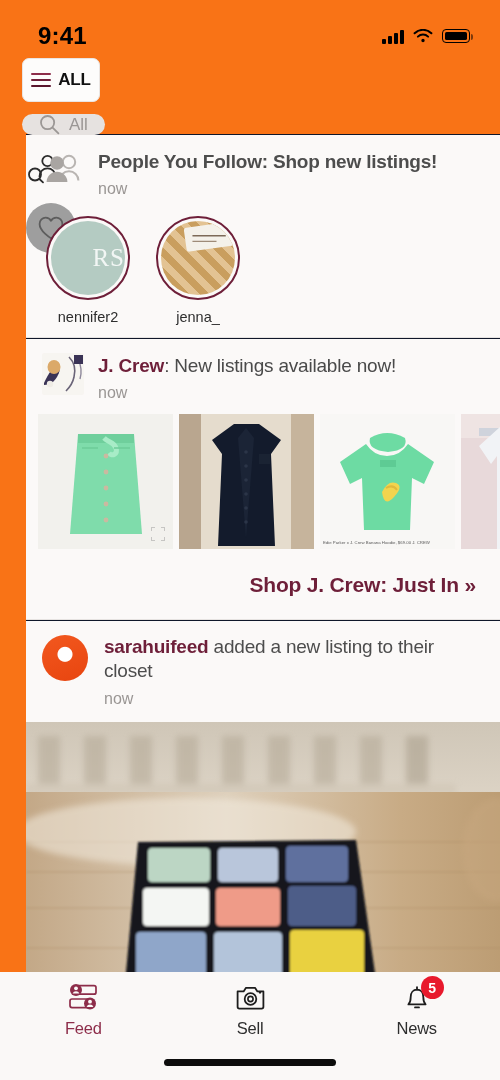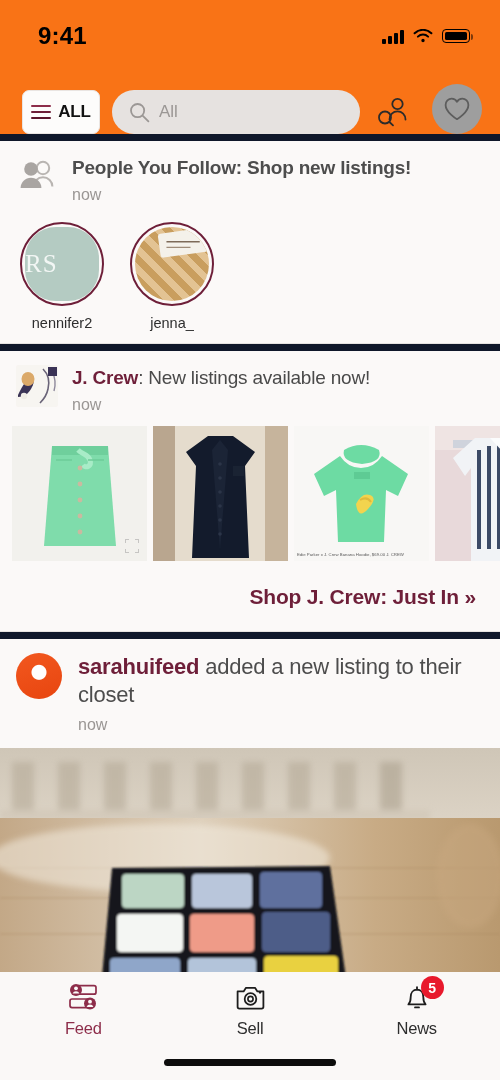--- a/index.html
+++ b/index.html
@@ -19,41 +19,41 @@
   .sig i{display:block;width:3.6px;background:#000;border-radius:1px;}
   .sig i:nth-child(1){height:5px;}
   .sig i:nth-child(2){height:8px;}
   .sig i:nth-child(3){height:11px;}
   .sig i:nth-child(4){height:14px;}
   .batt{width:28px;height:14px;border:1.6px solid #000;border-radius:4px;position:relative;padding:1.7px;}
   .batt::after{content:"";position:absolute;right:-4px;top:4px;width:2.4px;height:6px;background:#000;border-radius:0 2px 2px 0;opacity:.5;}
   .batt b{display:block;height:100%;background:#000;border-radius:1.6px;}
 
   
-  .searchbar{height:76px;display:flex;align-items:flex-end;gap:12px;padding:0 18px 0 22px;}
+  .searchbar{height:76px;display:flex;align-items:flex-start;gap:12px;padding:0 18px 0 22px;flex-direction:column;}
   .allbtn{
     width:78px;height:44px;background:#fdfcfb;border:1px solid #eae5e2;border-radius:7px;
     display:flex;align-items:center;justify-content:center;gap:7px;flex:0 0 auto;
   }
   .hamb{display:flex;flex-direction:column;gap:3.3px;width:20px;}
   .hamb i{display:block;height:2.6px;border-radius:2px;}
   .hamb i:nth-child(1){background:#8d2d4a;}
   .hamb i:nth-child(2){background:#6e1f39;}
   .hamb i:nth-child(3){background:#5a152c;}
   .allbtn span{font-size:17px;font-weight:700;color:#111;letter-spacing:-.2px;}
   .sfield{
     flex:1 1 auto;height:44px;background:#e6e2e0;border-radius:22px;
     display:flex;align-items:center;gap:9px;padding:0 17px;
   }
   .sfield .txt{font-size:17px;color:#9b9795;}
   .icon-btn{width:44px;height:44px;display:flex;align-items:center;justify-content:center;flex:0 0 auto;}
   .heart-wrap{width:50px;height:50px;border-radius:50%;background:#9e9e9e;display:flex;align-items:center;justify-content:center;flex:0 0 auto;margin-left:4px;}
 
   
-  .card{background:#fbf9f8;border-top:7px solid #0f172a;border-bottom:1px solid #e6e3e1;}
+  .card{background:#fbf9f8;border-top:1px solid #0f172a;border-bottom:1px solid #e6e3e1;margin-left:26px;}
   .card-hd{display:flex;gap:14px;padding:14px 16px 12px 16px;align-items:flex-start;}
   .hd-av{width:42px;height:42px;flex:0 0 auto;border-radius:3px;overflow:hidden;position:relative;background:#e9e6e4;}
   .hd-txt{padding-top:1px;}
   .hd-title{font-size:19px;color:#4a4a4a;line-height:1.25;letter-spacing:-.2px;}
   .hd-title b{color:#6e1f39;font-weight:700;}
   .hd-title .plain{font-weight:600;color:#4d4d4d;}
   .hd-sub{font-size:16px;color:#9a9694;margin-top:6px;}
 
   
   .ppl{display:flex;gap:26px;padding:6px 0 12px 20px;overflow:hidden;}
@@ -72,21 +72,21 @@
   .expand i:nth-child(2){right:0;top:0;border-left:0;border-bottom:0;}
   .expand i:nth-child(3){left:0;bottom:0;border-right:0;border-top:0;}
   .expand i:nth-child(4){right:0;bottom:0;border-left:0;border-top:0;}
   .shoplink{text-align:right;padding:24px 24px 22px 0;font-size:21px;font-weight:700;color:#6e1f39;letter-spacing:-.2px;}
 
   
   .post-hd{display:flex;gap:16px;padding:14px 16px 14px 16px;align-items:flex-start;}
   .post-av{width:46px;height:46px;border-radius:50%;flex:0 0 auto;background:
       radial-gradient(circle at 50% 42%, #ffffff 0 7px, rgba(255,255,255,0) 8px),
       linear-gradient(160deg,#f2581f 0%,#e8450f 100%);}
-  .post-title{font-size:22px;color:#4d4d4d;line-height:1.3;letter-spacing:-.2px;}
+  .post-title{font-size:19px;color:#4d4d4d;line-height:1.3;letter-spacing:-.2px;}
   .post-title b{color:#6e1f39;font-weight:700;}
   .post-img{width:500px;height:250px;position:relative;overflow:hidden;background:#b9a893;}
 
   
   .tabbar{position:absolute;left:0;bottom:0;width:500px;height:108px;background:#faf8f7;display:flex;align-items:flex-start;padding-top:10px;z-index:5;}
   .tab{flex:1;display:flex;flex-direction:column;align-items:center;gap:7px;position:relative;}
   .tab .lbl{font-size:16.5px;color:#2e2e2e;letter-spacing:-.2px;}
   .tab.active .lbl{color:#8d2d4a;}
   .tab-ico{height:30px;display:flex;align-items:center;justify-content:center;position:relative;}
   .badge{position:absolute;top:-6px;right:-13px;min-width:23px;height:23px;border-radius:12px;background:#e8192c;color:#fff;font-size:14px;font-weight:700;display:flex;align-items:center;justify-content:center;padding:0 5px;}
@@ -164,21 +164,21 @@
       </div>
     </div>
 
     <div class="ppl">
 
 
 
 
       <div class="ppl-item">
         <div class="ava">
-            <div class="ava-in" style="background:#b4cbc2;display:flex;align-items:center;justify-content:flex-start;border-radius:31px;">
+            <div class="ava-in" style="background:#b4cbc2;display:flex;align-items:center;justify-content:flex-end;">
           <span style="font-family:&quot;Liberation Serif&quot;,serif;font-size:25px;color:#f2f6f4;letter-spacing:1px;">RS</span>
         </div>
           </div>
         <div class="ppl-name">nennifer2</div>
       </div>
 
       <div class="ppl-item">
         <div class="ava">
             <div class="ava-in" style="background:repeating-linear-gradient(45deg,#c99e5e 0 7px,#e3c393 7px 14px);">
           <svg width="100%" height="100%" viewBox="0 0 80 80" style="position:absolute;inset:0">

